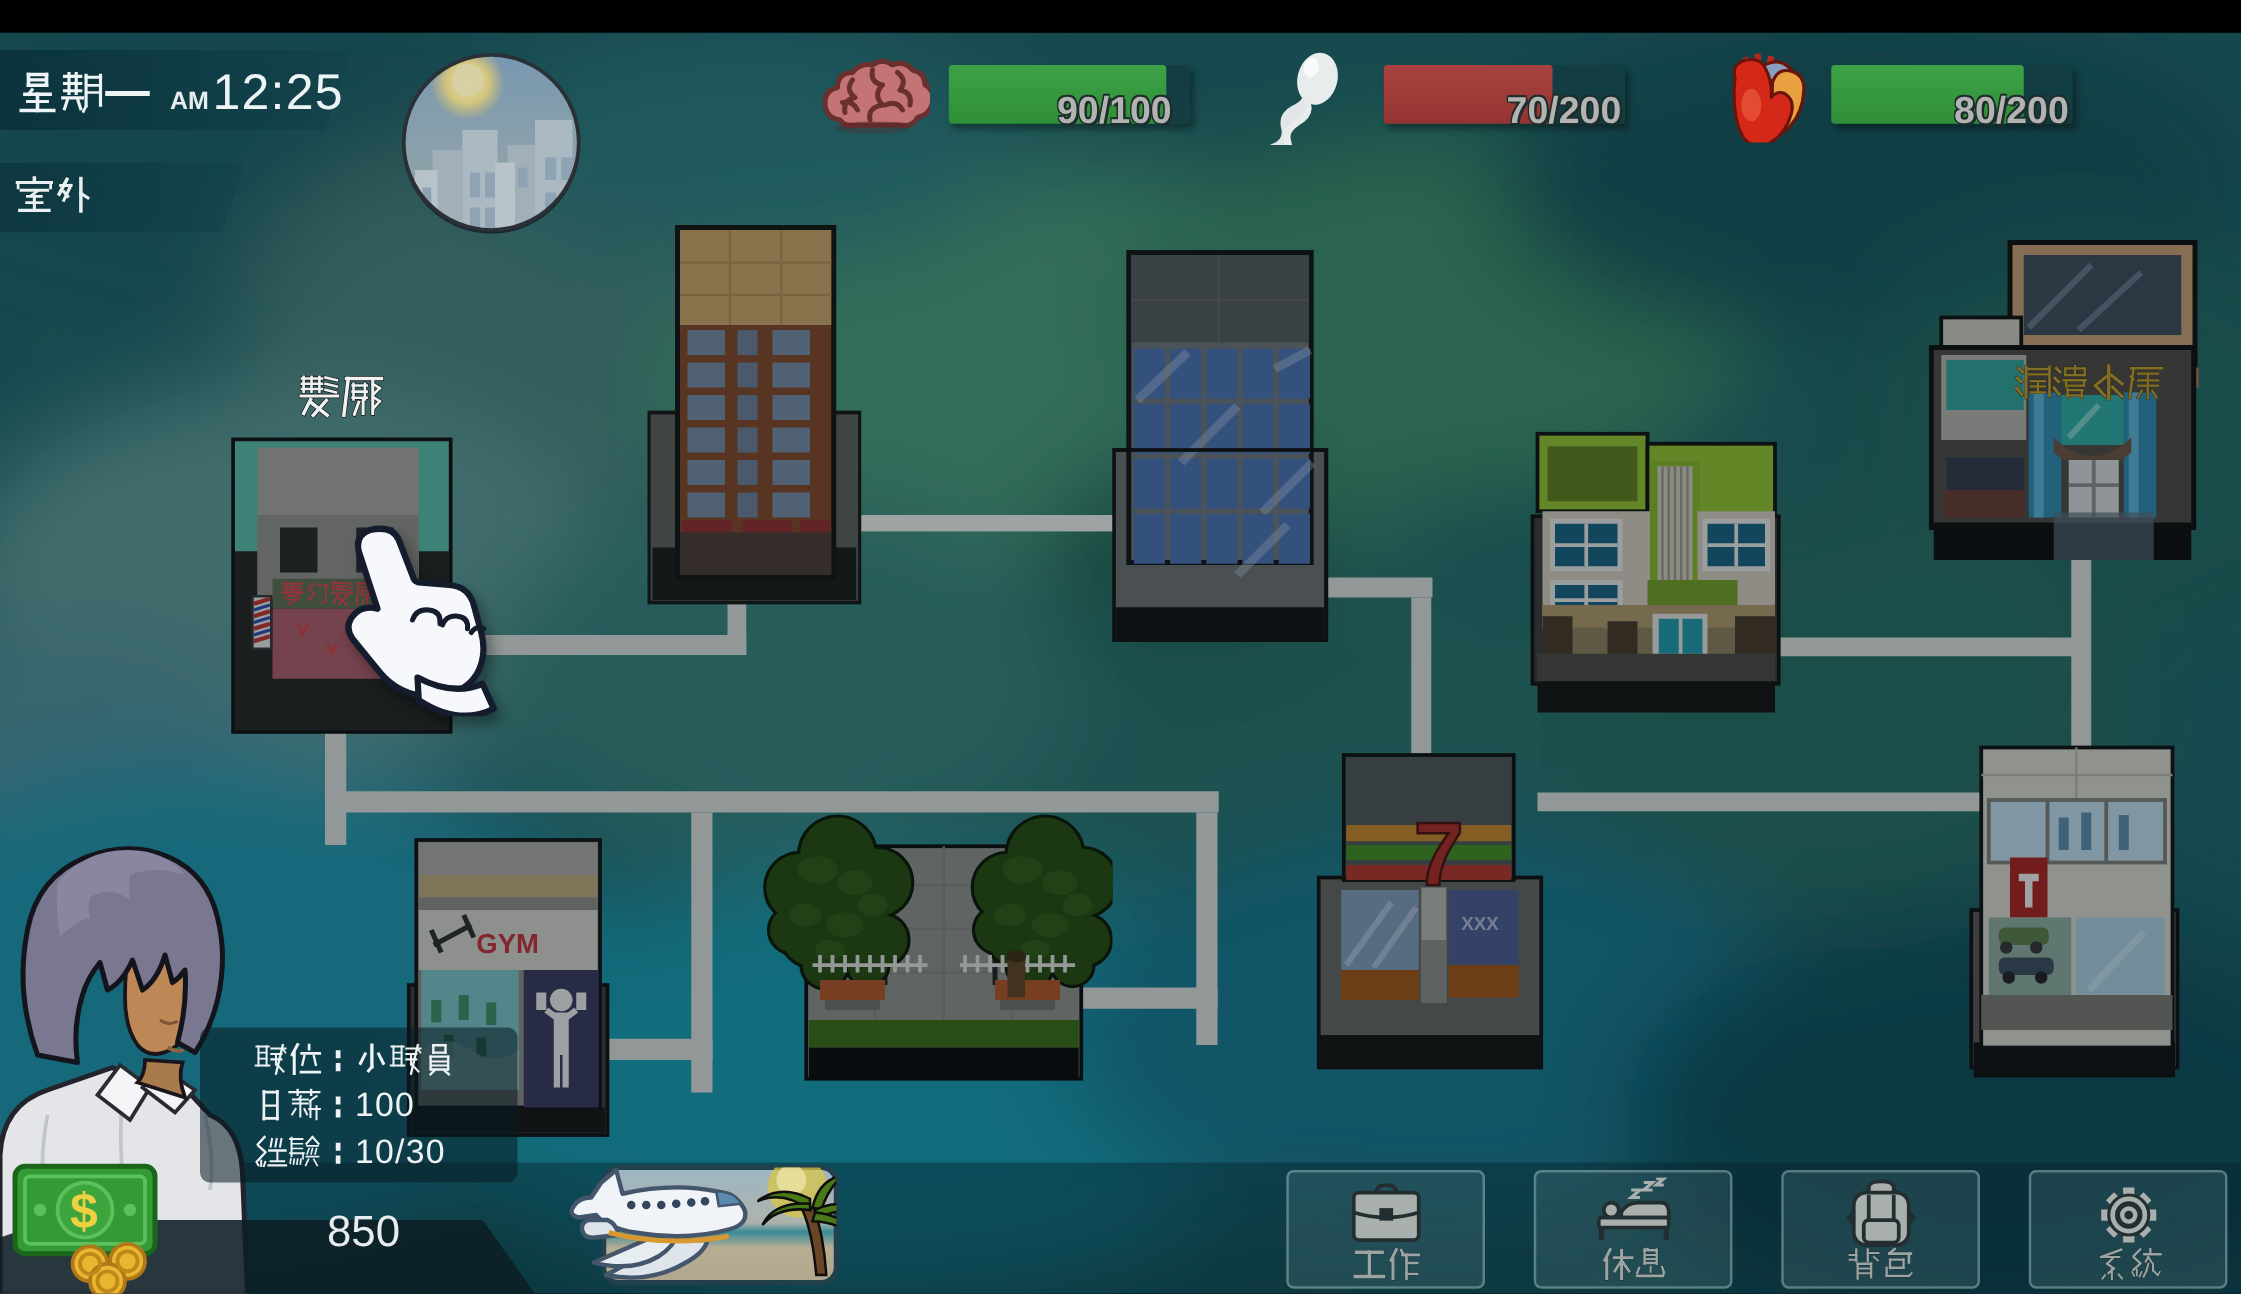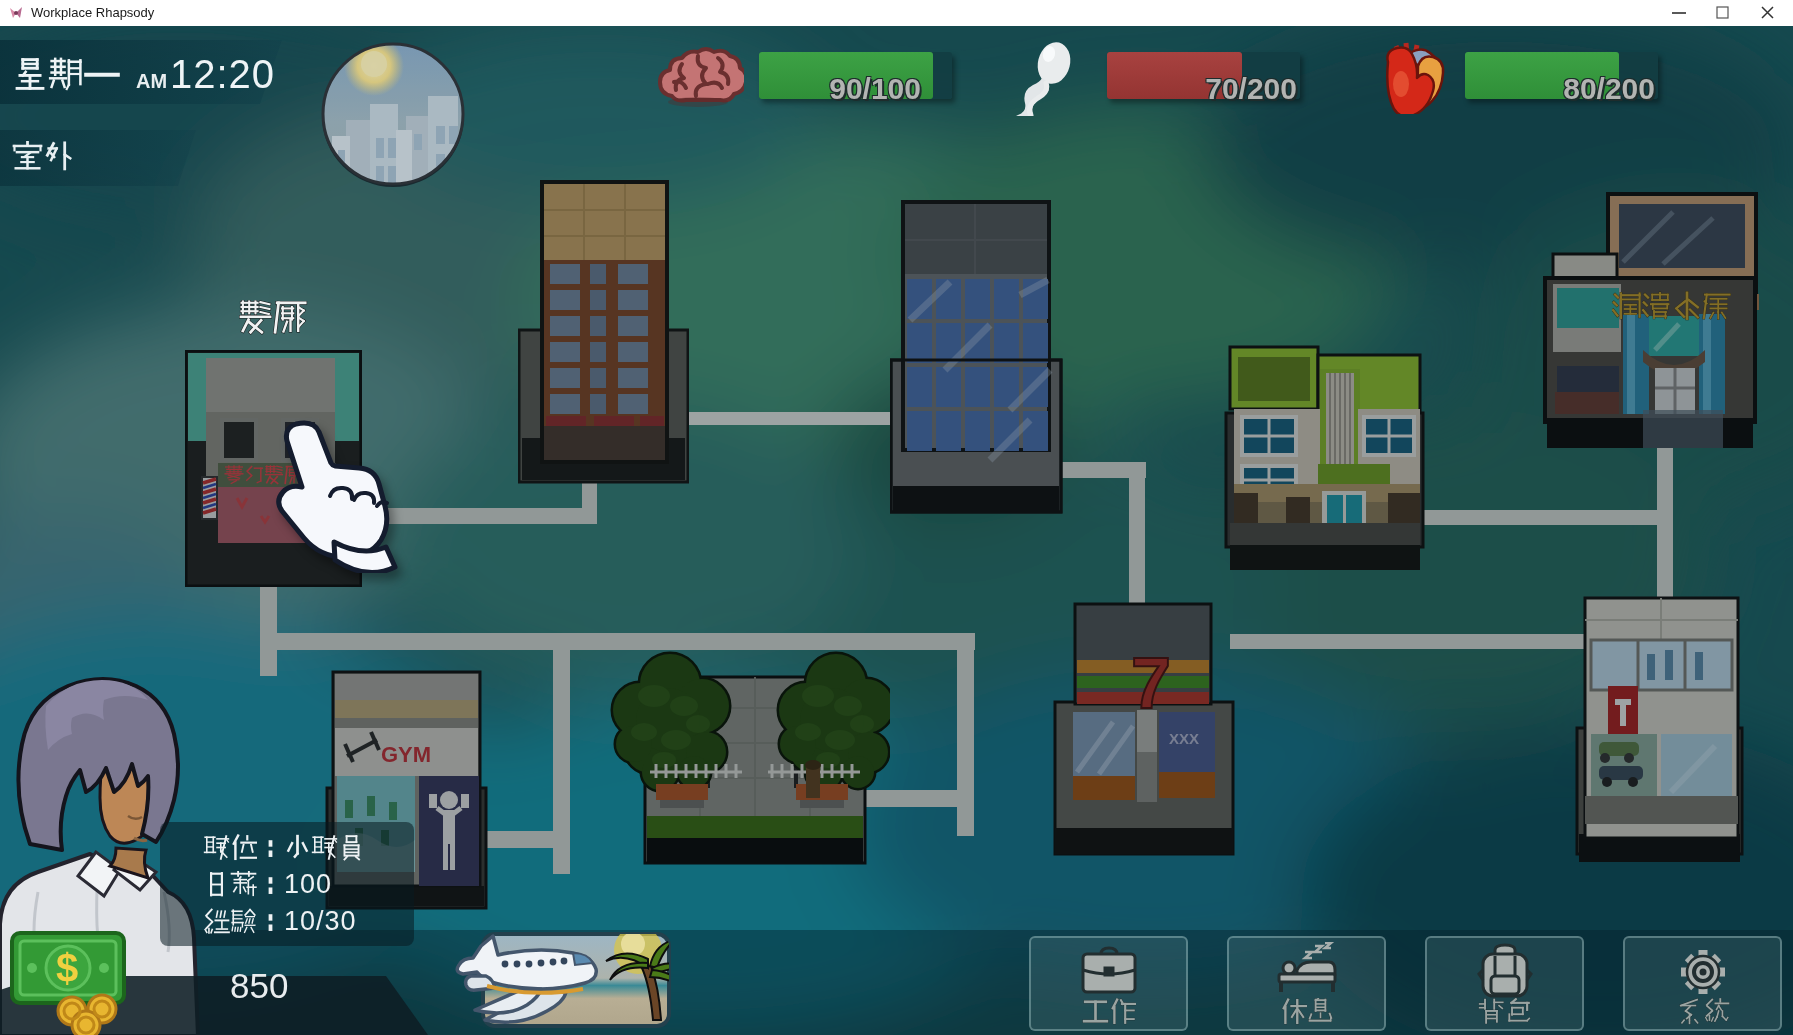--- a/index.html
+++ b/index.html
@@ -4,33 +4,20 @@
 *{box-sizing:border-box;}
 #app{position:relative;width:1793px;height:1035px;overflow:hidden;font-family:"Liberation Sans",sans-serif;}
 #tb{position:absolute;left:0;top:0;width:1793px;height:26px;background:#fff;z-index:50;}
 #game{position:absolute;left:0;top:26px;width:1793px;height:1009px;overflow:hidden;}
 .abs{position:absolute;}
 .rd{position:absolute;background:#d4d8d4;}
 .btn{position:absolute;width:159px;height:95px;background:rgba(160,195,195,0.14);border:2px solid rgba(185,215,215,0.38);border-radius:6px;}
 .stxt{position:absolute;color:#b2b4b2;font-size:30px;font-weight:bold;text-shadow:2px 2px 0 #1e2c2c,-1px -1px 0 #1e2c2c,1px -1px 0 #1e2c2c,-1px 1px 0 #1e2c2c;}
 </style></head><body>
 <div id="app">
-    <div id="tb">
-<svg class="abs" style="left:8px;top:5px" width="16" height="16" viewBox="0 0 16 16">
-<path d="M2,3 L8,8 L5,13 Z" fill="#d88aa8"></path>
-        <path d="M14,2 L8,8 L12,13 Z" fill="#b86a90"></path>
-<circle cx="8" cy="8" r="2" fill="#7a3a5a"></circle>
-      </svg>
-<span class="abs" style="left:31px;top:5px;font-size:13px;color:#1a1a1a">Workplace Rhapsody</span>
-<svg class="abs" style="left:1668px;top:0" width="125" height="26" viewBox="0 0 125 26">
-<line x1="4" y1="13" x2="18" y2="13" stroke="#222" stroke-width="1.5"></line>
-<rect x="49" y="7" width="11" height="11" fill="none" stroke="#555" stroke-width="1.2"></rect>
-<path d="M94,7 L105,18 M105,7 L94,18" stroke="#333" stroke-width="1.5"></path>
-      </svg>
-</div>
     <div id="game">
       <svg class="abs" style="left:0;top:0" width="1793" height="1009" viewBox="0 0 1793 1009">
 <defs>
           <filter id="bl" x="-60%" y="-60%" width="220%" height="220%">
             <feGaussianBlur stdDeviation="38"></feGaussianBlur>
           </filter>
         </defs>
 <rect width="1793" height="1009" fill="#1d6368"></rect>
 <g filter="url(#bl)">
 <ellipse cx="180" cy="90" rx="260" ry="120" fill="#1d5f66"></ellipse>
@@ -592,21 +579,21 @@
             <line x1="58" y1="12" x2="58" y2="80" stroke="#eef4f6" stroke-width="7" stroke-linecap="square"></line>
             <line x1="90" y1="12" x2="90" y2="78" stroke="#eef4f6" stroke-width="7" stroke-linecap="square"></line>
             <line x1="58" y1="16" x2="90" y2="16" stroke="#eef4f6" stroke-width="7" stroke-linecap="square"></line>
             <line x1="62" y1="34" x2="86" y2="34" stroke="#eef4f6" stroke-width="6" stroke-linecap="square"></line>
             <line x1="62" y1="50" x2="86" y2="50" stroke="#eef4f6" stroke-width="6" stroke-linecap="square"></line>
             <line x1="58" y1="80" x2="52" y2="92" stroke="#eef4f6" stroke-width="6" stroke-linecap="square"></line>
           </svg><svg width="36" height="36" viewBox="0 0 100 100" style="display:inline-block;vertical-align:top">
             <line x1="6" y1="52" x2="94" y2="52" stroke="#eef4f6" stroke-width="11" stroke-linecap="square"></line>
           </svg></span></div>
       <div class="abs" style="left:136px;top:44px;font-size:20px;font-weight:bold;color:#e8eef0">AM</div>
-      <div class="abs" style="left:170px;top:26px;font-size:40px;color:#eef4f6;letter-spacing:1px">12:20</div>
+      <div class="abs" style="left:170px;top:26px;font-size:40px;color:#eef4f6;letter-spacing:1px">12:25</div>
       <div class="abs" style="left:0;top:104px;width:196px;height:56px;background:linear-gradient(90deg,rgba(8,46,56,0.6),rgba(14,62,74,0.3));clip-path:polygon(0 0,196px 0,178px 56px,0 56px)"></div>
       <div class="abs" style="left:12px;top:115px"><span style="letter-spacing:2px;white-space:nowrap"><svg width="31" height="31" viewBox="0 0 100 100" style="display:inline-block;vertical-align:top">
             <line x1="50" y1="2" x2="50" y2="12" stroke="#e8f0f2" stroke-width="9" stroke-linecap="square"></line>
             <line x1="6" y1="16" x2="94" y2="16" stroke="#e8f0f2" stroke-width="8" stroke-linecap="square"></line>
             <line x1="8" y1="16" x2="8" y2="30" stroke="#e8f0f2" stroke-width="7" stroke-linecap="square"></line>
             <line x1="92" y1="16" x2="92" y2="30" stroke="#e8f0f2" stroke-width="7" stroke-linecap="square"></line>
             <line x1="16" y1="36" x2="84" y2="36" stroke="#e8f0f2" stroke-width="8" stroke-linecap="square"></line>
             <line x1="58" y1="38" x2="42" y2="50" stroke="#e8f0f2" stroke-width="7" stroke-linecap="square"></line>
             <line x1="32" y1="52" x2="68" y2="52" stroke="#e8f0f2" stroke-width="7" stroke-linecap="square"></line>
             <line x1="50" y1="52" x2="50" y2="88" stroke="#e8f0f2" stroke-width="8" stroke-linecap="square"></line>
@@ -671,21 +658,21 @@
       </svg>
       <svg class="abs" style="left:652px;top:18px" width="92" height="64" viewBox="0 0 92 64">
 <g stroke="#6a2f2f" stroke-width="4" stroke-linejoin="round" stroke-linecap="round">
 <path d="M20,52 q-12,-2 -12,-14 q0,-10 10,-12 q0,-12 12,-12 q6,-8 16,-6 q8,-6 16,0 q10,-4 16,4 q10,2 10,12 q8,4 6,14 q-2,10 -12,12 q-4,8 -14,6 l-34,0 q-10,2 -14,-4 z" fill="#c47474"></path>
 <path d="M30,20 q-6,8 2,14 q-10,2 -8,12 M46,12 q-2,10 8,12 q-8,8 0,16 q-12,2 -10,12 M66,14 q8,6 2,14 q10,2 8,12 M56,40 q10,-4 14,4 M22,38 q8,-2 12,6" fill="none"></path>
 </g>
 <ellipse cx="46" cy="58" rx="30" ry="5" fill="#5a2424" opacity="0.35"></ellipse>
       </svg>
       <div class="abs" style="left:759px;top:26px;width:193px;height:47px;background:rgba(18,60,66,0.88);border-radius:3px;box-shadow:3px 4px 5px rgba(0,0,0,0.35)"></div>
       <div class="abs" style="left:759px;top:26px;width:174px;height:47px;background:linear-gradient(180deg,#3da245,#2f8f38);border-radius:3px"></div>
-      <div class="stxt" style="left:786px;top:46px;width:135px;text-align:right">90/100</div>
+      <div class="stxt" style="left:824px;top:46px;width:135px;text-align:center">90/100</div>
       <div class="abs" style="left:1107px;top:26px;width:193px;height:47px;background:rgba(18,60,66,0.88);border-radius:3px;box-shadow:3px 4px 5px rgba(0,0,0,0.35)"></div>
       <div class="abs" style="left:1107px;top:26px;width:135px;height:47px;background:linear-gradient(180deg,#a84240,#943432);border-radius:3px"></div>
       <div class="stxt" style="left:1162px;top:46px;width:135px;text-align:right">70/200</div>
       <div class="abs" style="left:1465px;top:26px;width:193px;height:47px;background:rgba(18,60,66,0.88);border-radius:3px;box-shadow:3px 4px 5px rgba(0,0,0,0.35)"></div>
       <div class="abs" style="left:1465px;top:26px;width:154px;height:47px;background:linear-gradient(180deg,#3da245,#2f8f38);border-radius:3px"></div>
       <div class="stxt" style="left:1520px;top:46px;width:135px;text-align:right">80/200</div>
       <svg class="abs" style="left:1010px;top:12px" width="72" height="78" viewBox="0 0 72 78">
 <ellipse cx="44" cy="25" rx="16" ry="21" transform="rotate(14 44 25)" fill="#e9eced"></ellipse>
 <ellipse cx="39" cy="16" rx="6" ry="8" transform="rotate(14 39 16)" fill="#f8fafb"></ellipse>
 <path d="M38,44 q4,9 -6,15 q-12,7 -9,16 q3,10 -8,14 q-10,3 -12,-3 q-2,-6 5,-9 q9,-3 7,-12 q-3,-12 8,-18 q7,-3 9,-7 z" fill="#e2e6e8"></path>
@@ -829,21 +816,21 @@
             <line x1="74" y1="40" x2="70" y2="56" stroke="#eef2f4" stroke-width="5" stroke-linecap="square"></line>
             <line x1="86" y1="40" x2="82" y2="56" stroke="#eef2f4" stroke-width="5" stroke-linecap="square"></line>
             <line x1="56" y1="64" x2="92" y2="64" stroke="#eef2f4" stroke-width="5" stroke-linecap="square"></line>
             <line x1="62" y1="72" x2="54" y2="90" stroke="#eef2f4" stroke-width="5" stroke-linecap="square"></line>
             <line x1="78" y1="72" x2="88" y2="90" stroke="#eef2f4" stroke-width="5" stroke-linecap="square"></line>
           </svg><svg width="27" height="27" viewBox="0 0 100 100" style="display:inline-block;vertical-align:top">
             <line x1="50" y1="30" x2="50" y2="40" stroke="#eef2f4" stroke-width="14" stroke-linecap="square"></line>
             <line x1="50" y1="68" x2="50" y2="78" stroke="#eef2f4" stroke-width="14" stroke-linecap="square"></line>
           </svg><span style="font-size:27px;color:#eef2f4;vertical-align:top;line-height:27px">1</span><span style="font-size:27px;color:#eef2f4;vertical-align:top;line-height:27px">0</span><span style="font-size:27px;color:#eef2f4;vertical-align:top;line-height:27px">/</span><span style="font-size:27px;color:#eef2f4;vertical-align:top;line-height:27px">3</span><span style="font-size:27px;color:#eef2f4;vertical-align:top;line-height:27px">0</span></span></div>
       <div class="abs" style="left:0;top:924px;width:432px;height:85px;background:rgba(14,30,36,0.88);clip-path:polygon(0 40px,12px 36px,58px 26px,386px 26px,428px 85px,0 85px)"></div>
-      <div class="abs" style="left:230px;top:940px;width:90px;text-align:left;font-size:35px;color:#e8ecee">850</div>
+      <div class="abs" style="left:230px;top:940px;width:90px;text-align:right;font-size:35px;color:#e8ecee">850</div>
       <svg class="abs" style="left:8px;top:899px" width="122" height="110" viewBox="0 0 122 110">
 <rect x="4" y="8" width="112" height="70" rx="8" fill="#339a35" stroke="#1c661c" stroke-width="4"></rect>
 <rect x="12" y="16" width="96" height="54" rx="4" fill="none" stroke="#5cc05c" stroke-width="3"></rect>
 <circle cx="60" cy="43" r="22" fill="#3ca53e" stroke="#5cc05c" stroke-width="3"></circle>
 <text x="48" y="57" font-family="Liberation Sans" font-weight="bold" font-size="40" fill="#f0d040">$</text>
 <circle cx="24" cy="43" r="5" fill="#5cc05c"></circle>
         <circle cx="96" cy="43" r="5" fill="#5cc05c"></circle>
 <g stroke="#b07818" stroke-width="3" fill="#e8b630">
 <circle cx="64" cy="86" r="14"></circle>
           <circle cx="94" cy="84" r="14"></circle>

